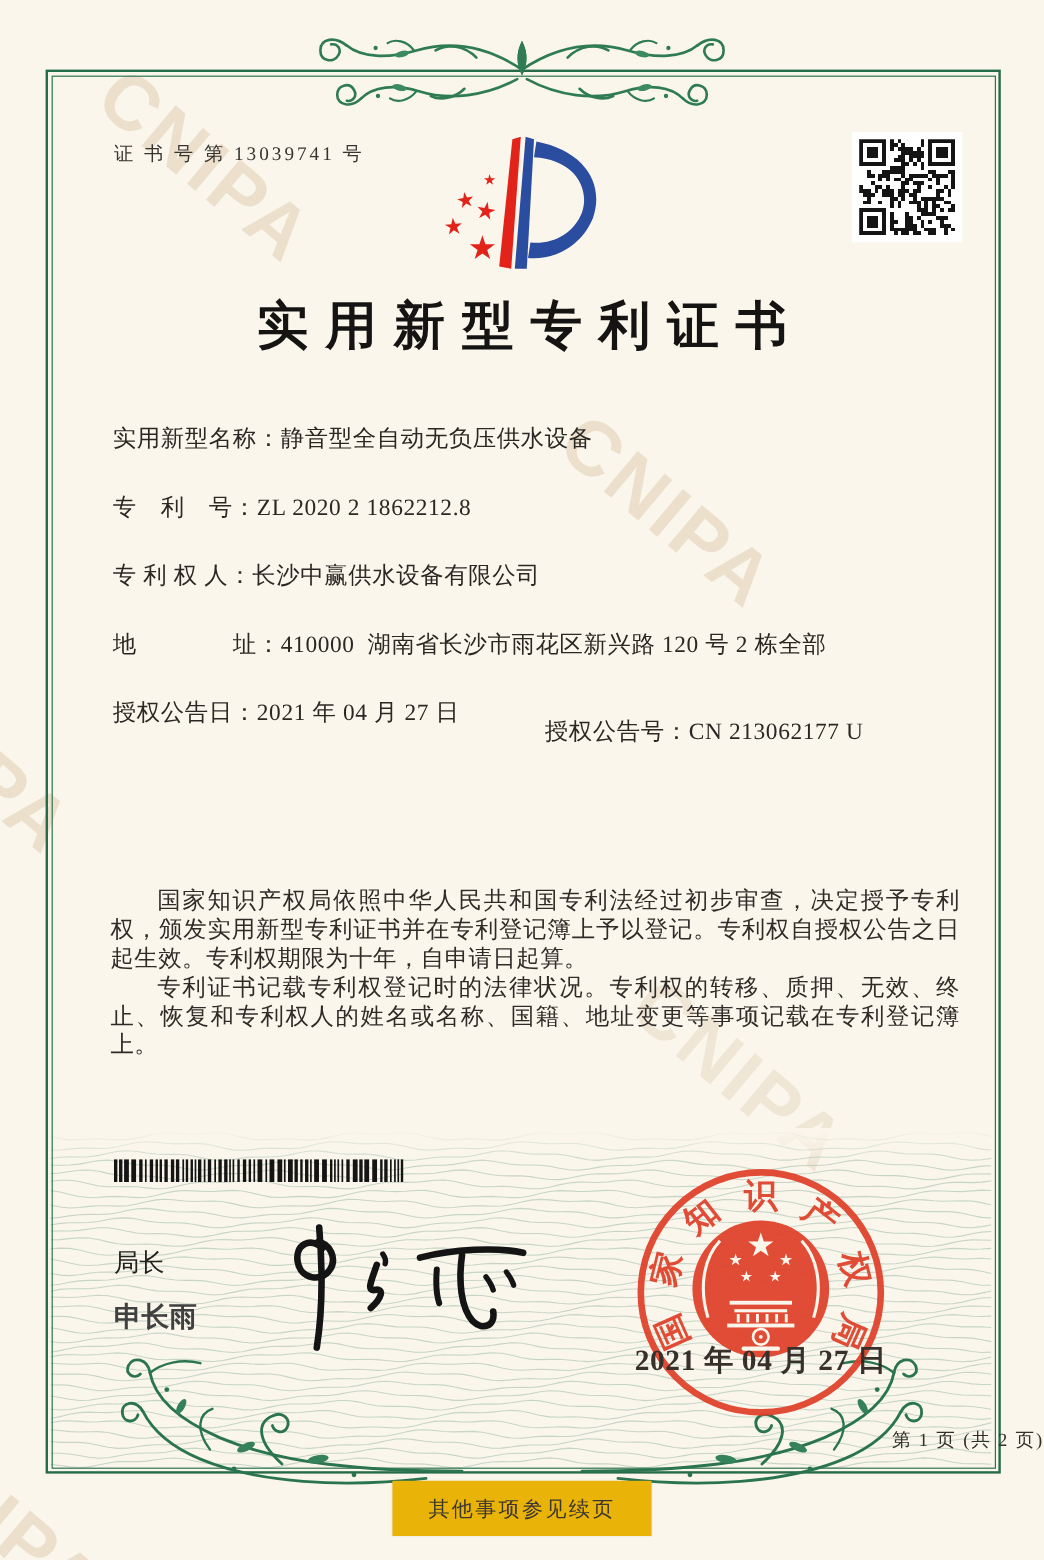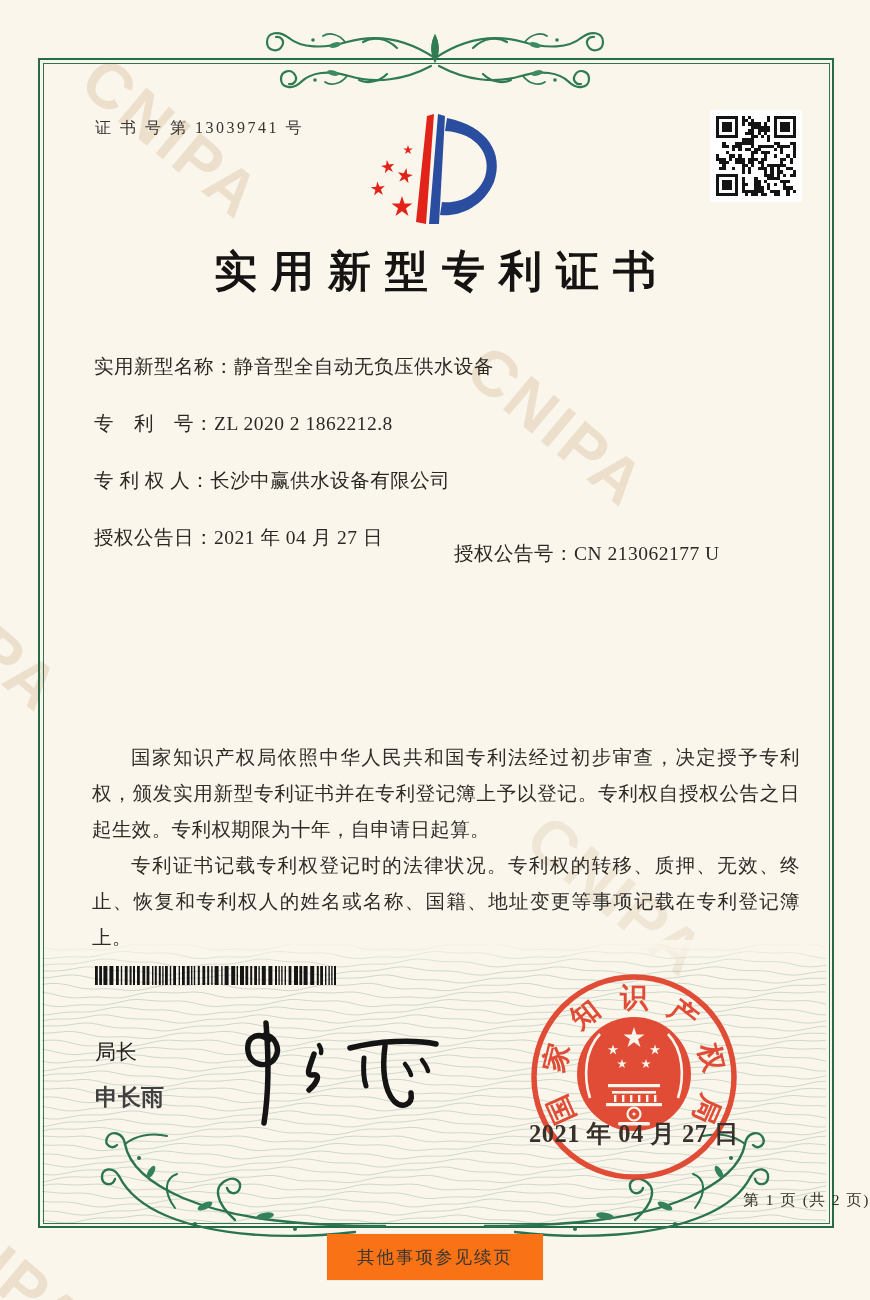--- a/index.html
+++ b/index.html
@@ -45,21 +45,21 @@
   }
 
   .fields{position:absolute;left:94px;top:352px;width:712px;font-size:19.5px;color:#2b2824;}
   .row{position:relative;height:30px;line-height:30px;margin-bottom:27px;white-space:nowrap;}
   .flabel{letter-spacing:.5px;}
   .fvalue{white-space:pre-wrap;letter-spacing:.5px;}
   .pair2{position:absolute;left:360px;top:0;margin-top:16px;}
 
   .paras{
     position:absolute;left:92px;top:740px;width:708px;
-    font-size:19.5px;line-height:36px;text-align:justify;color:#2f2c28;
+    font-size:19.5px;line-height:24px;text-align:justify;color:#2f2c28;
   }
   .paras p{margin:0;text-indent:2em;letter-spacing:.4px;}
 
   .guill-fade{
     position:absolute;left:42px;top:940px;width:788px;height:30px;
     background:linear-gradient(#fbf6ec,rgba(251,246,236,0));
   }
 
   .director-title{
     position:absolute;left:95px;top:1038px;font-size:21px;
@@ -70,21 +70,21 @@
     font-family:"Liberation Sans","DejaVu Sans",sans-serif;color:#404040;font-weight:700;
   }
 
   .page-info{
     position:absolute;left:0;top:1190px;width:870px;text-align:right;
     font-size:15.5px;letter-spacing:1.5px;color:#33302b;
   }
 
   .note-box{
     position:absolute;left:50%;top:1234px;transform:translateX(-50%);
-    background:#f97316;padding:11px 30px;
+    background:#eab308;padding:11px 30px;
     font-size:17.5px;letter-spacing:2px;color:#3a3631;
     box-shadow:0 0 0 1px rgba(0,0,0,0.03);
     z-index:30;white-space:nowrap;
   }
 
   svg{display:block;}
 </style>
 </head>
 <body>
 
@@ -415,20 +415,23 @@
   <div class="row">
     <span class="flabel">实用新型名称：</span><span class="fvalue">静音型全自动无负压供水设备</span>
   </div>
   <div class="row">
     <span class="flabel">专　利　号：</span><span class="fvalue">ZL 2020 2 1862212.8</span>
   </div>
   <div class="row">
     <span class="flabel">专 利 权 人：</span><span class="fvalue">长沙中赢供水设备有限公司</span>
   </div>
   <div class="row">
+    <span class="flabel">地　　　　址：</span><span class="fvalue">410000  湖南省长沙市雨花区新兴路 120 号 2 栋全部</span>
+  </div>
+  <div class="row">
     <span class="flabel">授权公告日：</span><span class="fvalue">2021 年 04 月 27 日</span>
     <span class="pair2">
       <span class="flabel">授权公告号：</span><span class="fvalue">CN 213062177 U</span>
     </span>
   </div>
 </div>
 
 <div class="paras">
   <p>国家知识产权局依照中华人民共和国专利法经过初步审查，决定授予专利权，颁发实用新型专利证书并在专利登记簿上予以登记。专利权自授权公告之日起生效。专利权期限为十年，自申请日起算。</p>
   <p>专利证书记载专利权登记时的法律状况。专利权的转移、质押、无效、终止、恢复和专利权人的姓名或名称、国籍、地址变更等事项记载在专利登记簿上。</p>

